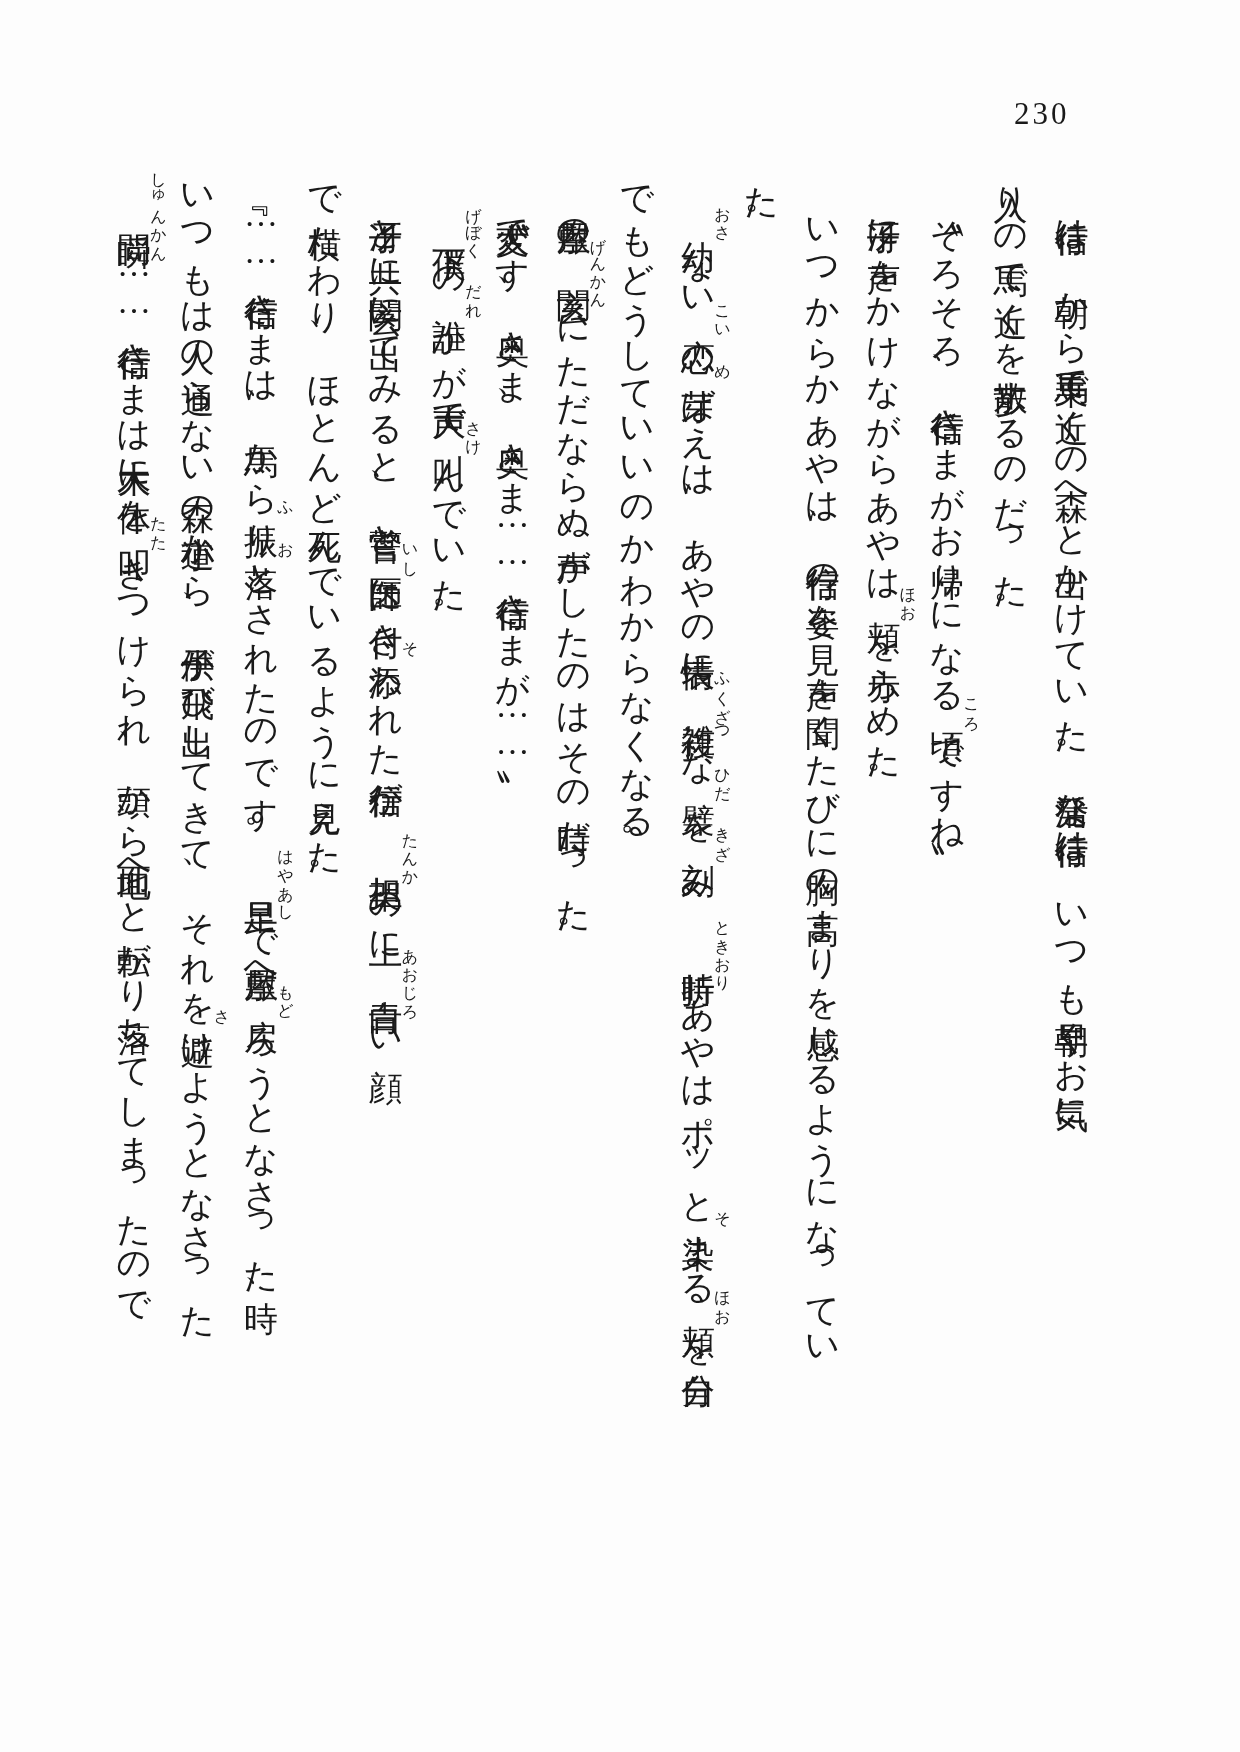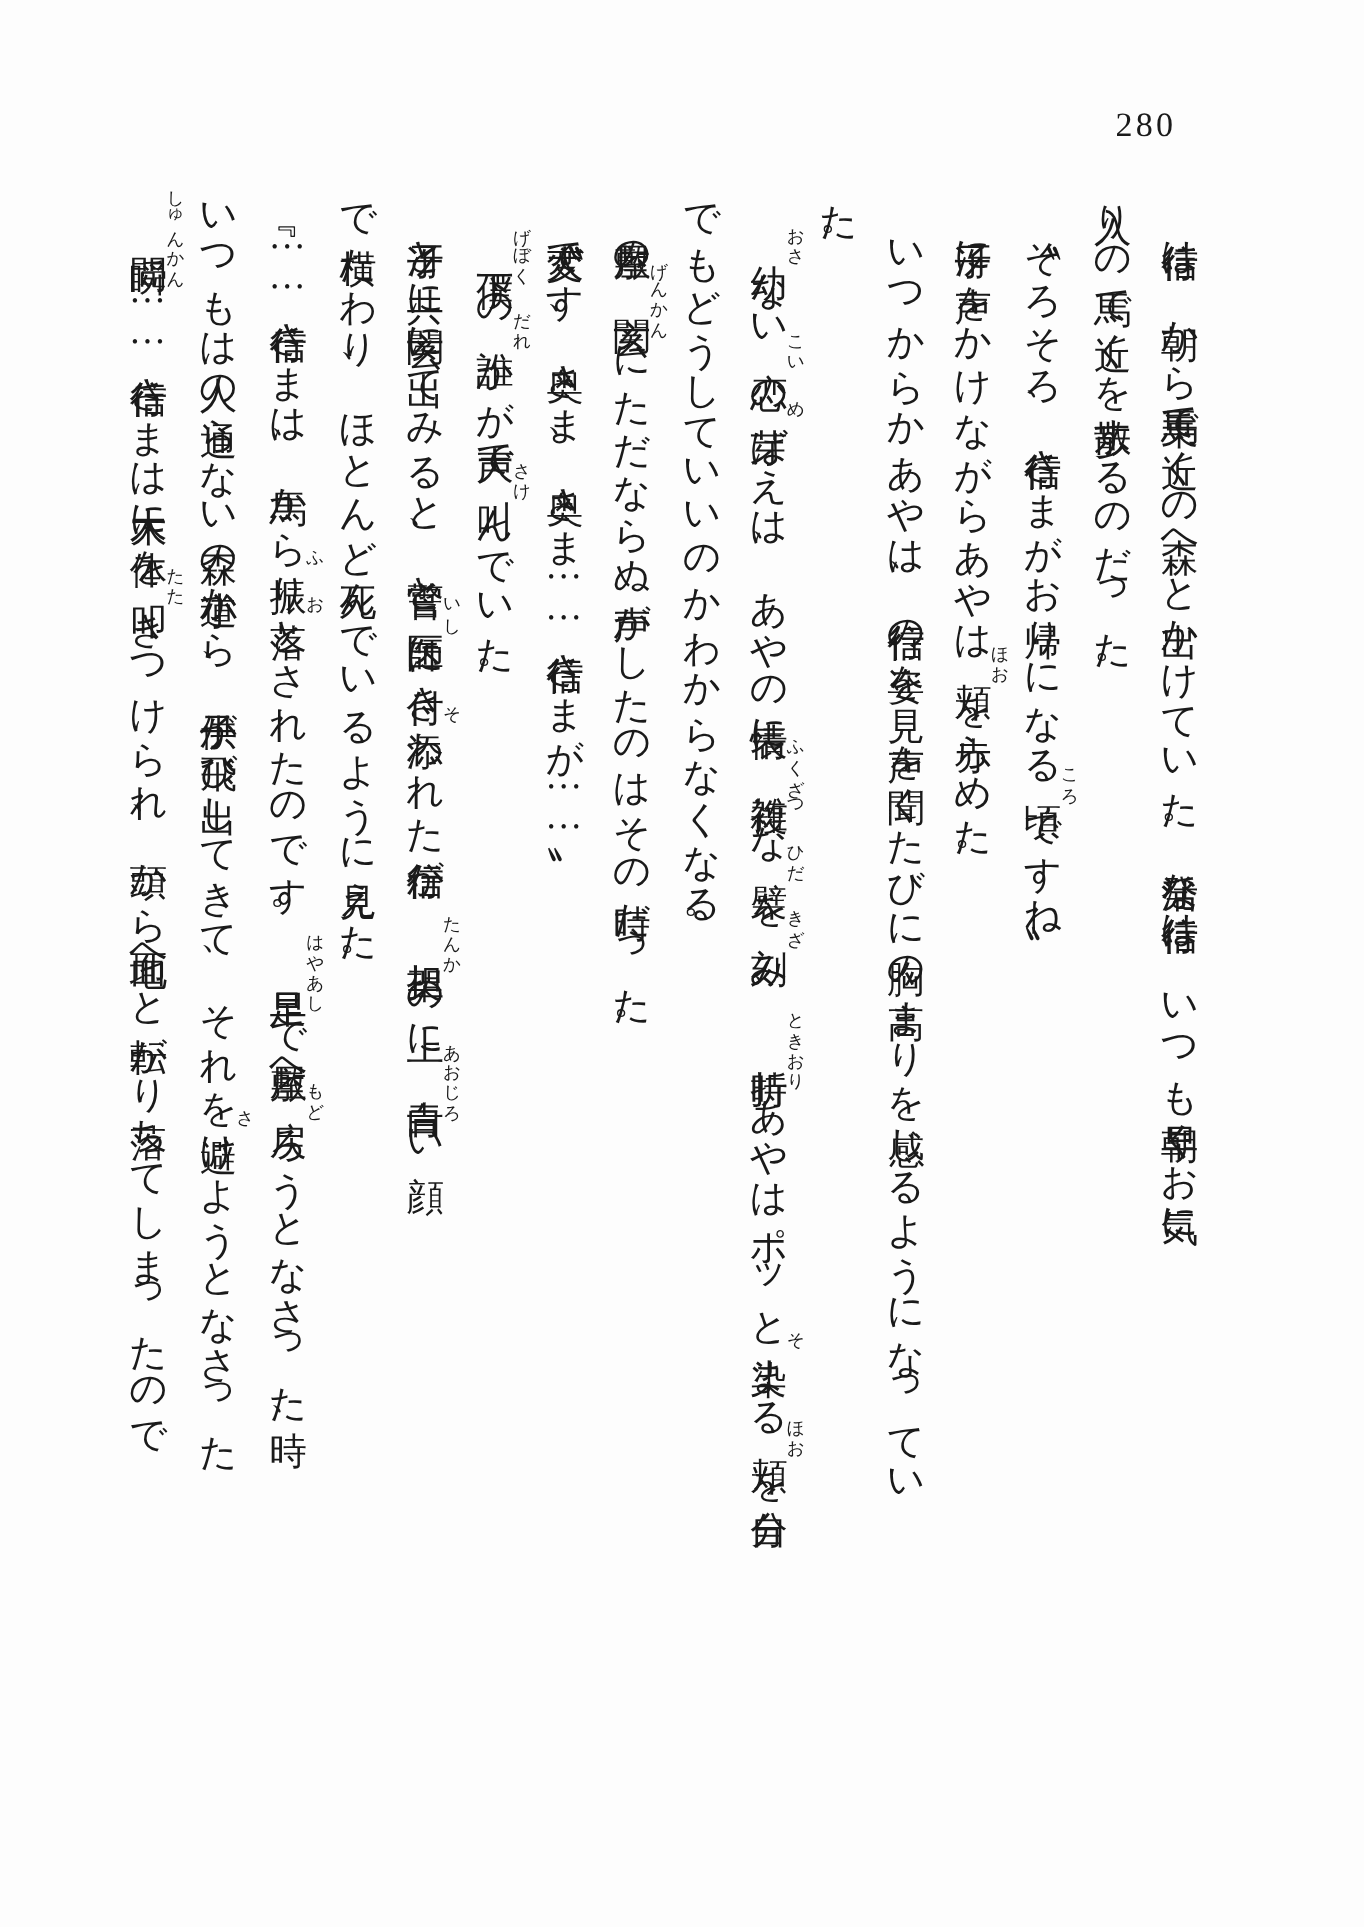--- a/index.html
+++ b/index.html
@@ -49,21 +49,21 @@
     font-size: 16px;
     line-height: 1;
     letter-spacing: 0;
     text-orientation: upright;
   }
 </style>
 </head>
 <body>
 
 <div class="page">
-  <div class="page-number">280</div>
+  <div class="page-number">230</div>
   <div class="text-block" id="text-block">
       <p class="line indent">信行は、朝から乗馬で近くの森へと出かけていた。活発な信行は、いつも朝早くお気に</p>
       <p class="line">入りの馬で近くを散歩するのだった。</p>
       <p class="line indent">〝そろそろ、信行さまがお帰りになる<ruby>頃<rt>ころ</rt></ruby>ですね〟</p>
       <p class="line indent">冴子に声をかけながらあやは<ruby>頬<rt>ほお</rt></ruby>を赤らめた。</p>
       <p class="line indent">いつからかあやは、信行の姿を見、声を聞くたびに胸の高まりを感じるようになってい</p>
       <p class="line">た。</p>
       <p class="line indent"><ruby>幼<rt>おさ</rt></ruby>ない<ruby>恋<rt>こい</rt></ruby>の<ruby>芽<rt>め</rt></ruby>ばえは、あやの表情に<ruby>複雑<rt>ふくざつ</rt></ruby>な<ruby>襞<rt>ひだ</rt></ruby>を<ruby>刻<rt>きざ</rt></ruby>み、<ruby>時折<rt>ときおり</rt></ruby>あやはポッと<ruby>染<rt>そ</rt></ruby>まる<ruby>頬<rt>ほお</rt></ruby>を自分</p>
       <p class="line">でもどうしていいのかわからなくなる。</p>
       <p class="line indent">屋敷の<ruby>玄関<rt>げんかん</rt></ruby>にただならぬ声がしたのはその時だった。</p>

